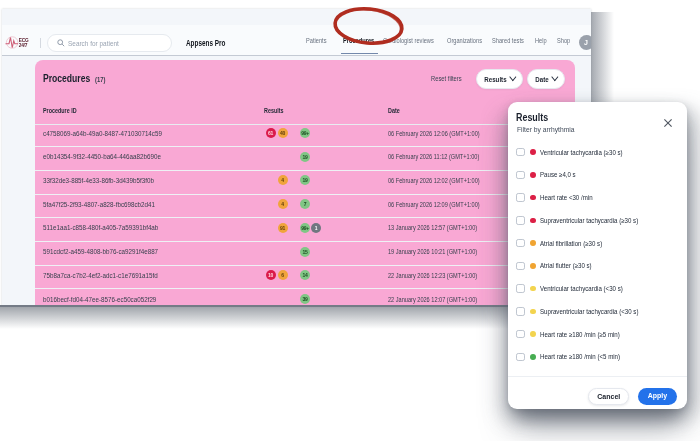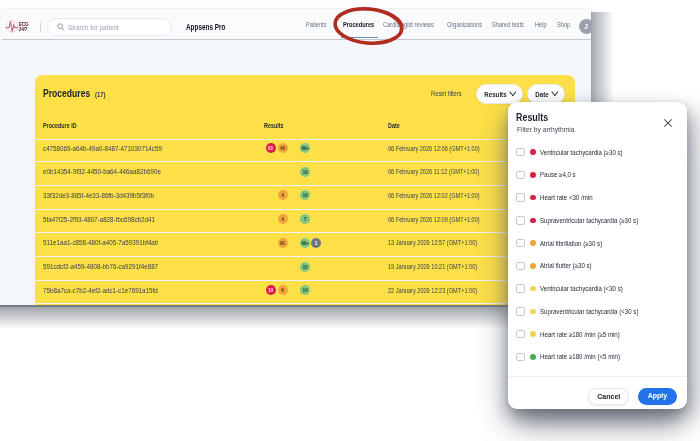--- a/index.html
+++ b/index.html
@@ -1,21 +1,21 @@
 <!DOCTYPE html>
 <html><head>
 <meta charset="utf-8">
 <style>
 * { margin:0; padding:0; box-sizing:border-box; }
 html,body { width:700px; height:441px; background:#ffffff; font-family:"Liberation Sans",sans-serif; overflow:hidden; }
 body { position:relative; filter:blur(0.4px); }
 
 
 #win { position:absolute; left:2px; top:9px; width:589px; height:297px; background:#f3f6fa; overflow:hidden; box-shadow:0 0 2px rgba(120,128,140,0.35); }
-#topbar { position:absolute; left:0; top:0; width:589px; height:31px; background:#f9fbfd; border-bottom:1.5px solid #c4cad4;text-decoration:underline; }
+#topbar { position:absolute; left:0; top:16px; width:589px; height:31px; background:#f9fbfd; border-bottom:1.5px solid #c4cad4;text-decoration:underline; }
 #win-edge { position:absolute; left:0px; top:305.3px; width:593px; height:2.2px; background:#747b86; filter:blur(0.4px); }
 #win-shadow-bottom { position:absolute; left:0px; top:307.4px; width:598px; height:22px; background:linear-gradient(to bottom, rgba(104,111,121,0.62), rgba(255,255,255,0)); }
 #win-shadow-right { position:absolute; left:591px; top:12px; width:23px; height:294px; background:linear-gradient(to right, rgba(108,115,126,0.62), rgba(255,255,255,0)); }
 
 
 #logo { position:absolute; left:2.5px; top:11px; width:28px; height:13px; }
 #logo-sep { position:absolute; left:37.5px; top:13px; width:1px; height:10px; background:#d4d9e0; }
 
 
 #search { position:absolute; left:45px; top:8.5px; width:125px; height:18px; background:#fff; border:1px solid #e6eaef; border-radius:9px; }
@@ -24,21 +24,21 @@
 
 #apppro { position:absolute; left:183.5px; top:12.7px; font-size:8.5px; font-weight:bold; color:#11151c; transform:scaleX(0.75); transform-origin:left top; }
 
 
 .nav { position:absolute; top:12.3px; font-size:7px; color:#68717f; white-space:nowrap; transform:scaleX(0.81); transform-origin:left top; }
 #nav-active { color:#11151c; font-weight:bold; }
 #nav-underline { position:absolute; left:339px; top:27.8px; width:37px; height:1.5px; background:#7388ab; }
 #avatar { position:absolute; left:576.5px; top:10px; width:15px; height:15px; border-radius:50%; background:#9aa1ab; color:#fff; font-size:7px; font-weight:bold; text-align:center; line-height:15px; }
 
 
-#card { position:absolute; left:33px; top:66px; width:540px; height:260px; background:#fde047; border-radius:8px; }
+#card { position:absolute; left:33px; top:51px; width:540px; height:260px; background:#f9a8d4; border-radius:8px; }
 #card h1 { position:absolute; left:8px; top:12.3px; font-size:11px; font-weight:bold; color:#1a202c; transform:scaleX(0.78); transform-origin:left top; white-space:nowrap; }
 #card h1 small { font-size:7.5px; font-weight:bold; color:#343c49; }
 #reset { position:absolute; left:396px; top:15px; font-size:7px; color:#3c4554; transform:scaleX(0.83); transform-origin:left top; }
 .pill { position:absolute; top:8.5px; height:20.5px; background:#fff; border:1px solid #e7eaf0; border-radius:10.5px; font-size:7.5px; font-weight:bold; color:#1a202c; text-align:center; line-height:19px; box-shadow:0 1px 2px rgba(25,35,55,0.05); }
 #pill-results { left:441px; width:47px; }
 #pill-date { left:492px; width:38px; }
 .pin { display:inline-block; transform:scaleX(0.82); }
 .chev { display:inline-block; width:5.5px; height:5.5px; border-right:1.4px solid #222b3a; border-bottom:1.4px solid #222b3a; transform:rotate(45deg) translate(-1.5px,-1.5px); margin-left:4.5px; }
 
 

